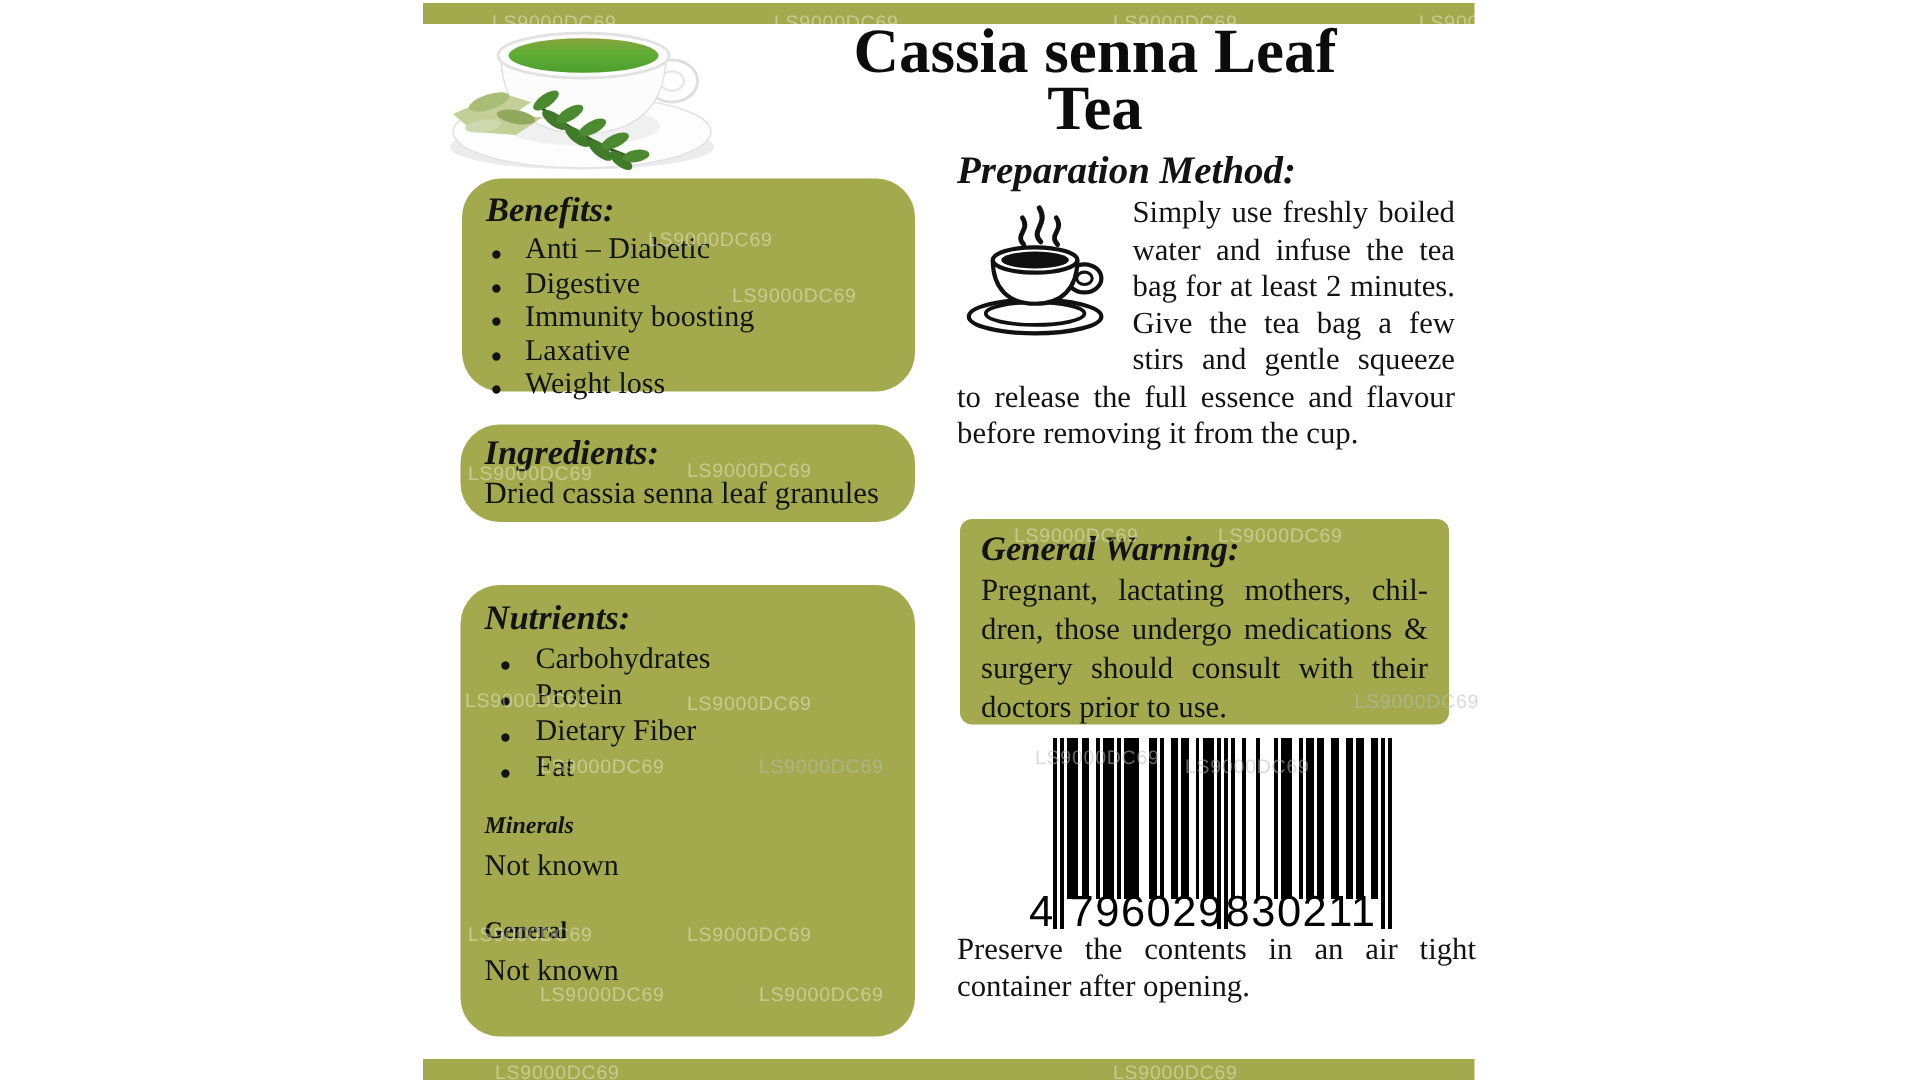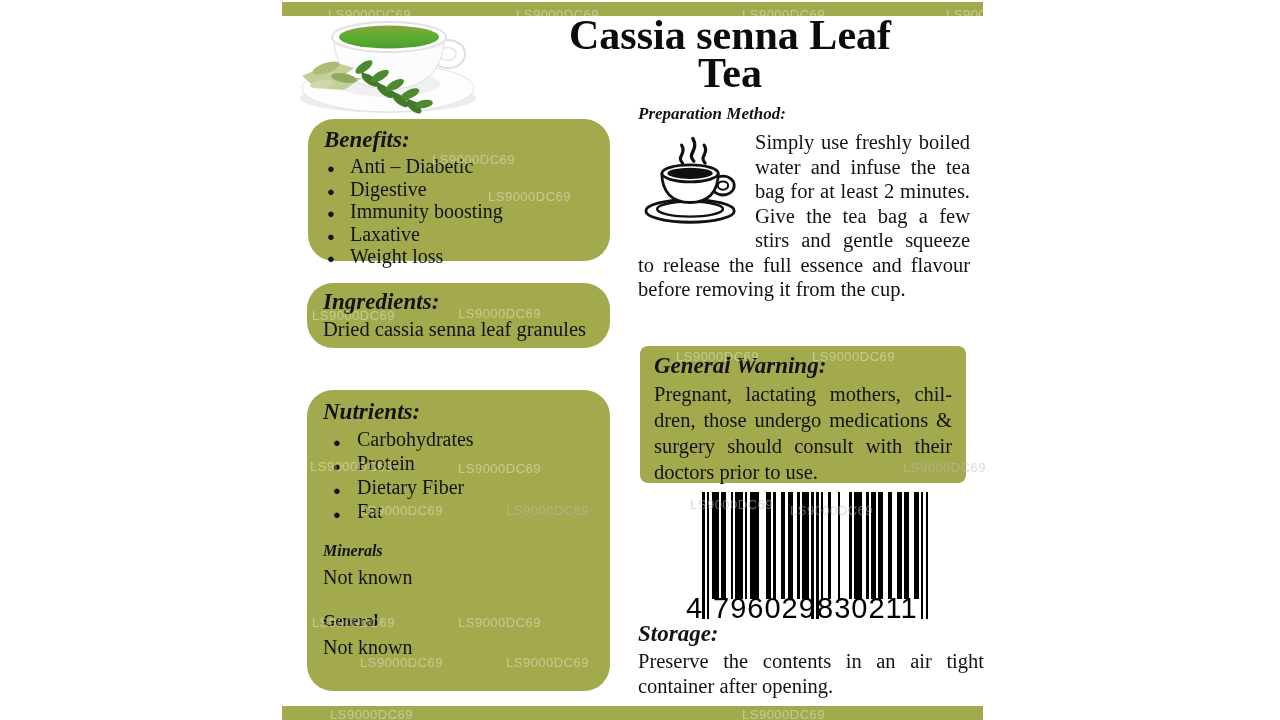--- a/index.html
+++ b/index.html
@@ -32,21 +32,21 @@
   .li{ position:relative; padding-left:26px; font-size:20px; line-height:22.5px; }
   .li::before{ content:"●"; position:absolute; left:3px; top:3px; font-size:13px; }
   #nutrients-box .li{ padding-left:34px; line-height:24px; }
   #nutrients-box .li::before{ left:10px; top:4px; }
   .body-text{ font-size:20.5px; line-height:24.5px; text-align:justify; }
   .sub-head{ font-size:16px; font-weight:bold; font-style:italic; margin-top:15px; line-height:25px; }
   .sub-head.upright{ font-style:normal; margin-top:19px; }
   .sub-val{ font-size:20px; line-height:24px; margin-top:2px; }
 
   #prep-section{ position:absolute; left:638px; top:101px; width:332px; }
-  #prep-section .head{ font-size:17px; margin-bottom:3px; }
+  #prep-section .head{ font-size:26px; margin-bottom:3px; }
   #prep-icon-wrap{ float:left; width:108px; height:118px; margin:2px 9px 2px 0; }
   #prep-icon-wrap svg{ width:106px; height:94px; }
 
   #warning-box{ left:640px; top:346px; width:326px; height:137px; padding:7px 14px 0 14px; border-radius:8px; }
   #warning-box .body-text{ font-size:20.5px; line-height:26px; }
 
   #barcode{ position:absolute; left:686px; top:492px; width:246px; height:136px; }
   #bc-svg{ position:absolute; left:16px; top:0; }
   .bc-digit{
     position:absolute; top:100px; font-family:"Liberation Sans", sans-serif;
@@ -220,21 +220,20 @@
       <rect x="214.11" y="0" width="2.50" height="107" fill="#000"></rect>
       <rect x="218.86" y="0" width="2.50" height="127" fill="#000"></rect>
       <rect x="223.62" y="0" width="2.50" height="127" fill="#000"></rect>
     </svg>
   <span class="bc-digit" id="bc-lead">4</span>
   <span class="bc-digit" id="bc-left">796029</span>
   <span class="bc-digit" id="bc-right">830211</span>
 </div>
 
 <div id="storage-section">
-  <div class="head">Storage:</div>
   <div class="body-text">Preserve the contents in an air tight container after opening.</div>
 </div>
 
 <span class="wm light" style="left:328px;top:7px">LS9000DC69</span>
 <span class="wm light" style="left:516px;top:7px">LS9000DC69</span>
 <span class="wm light" style="left:742px;top:7px">LS9000DC69</span>
 <span class="wm light" style="left:946px;top:7px">LS9000DC69</span>
 <span class="wm light" style="left:432px;top:152px">LS9000DC69</span>
 <span class="wm light" style="left:488px;top:189px">LS9000DC69</span>
 <span class="wm light" style="left:312px;top:308px">LS9000DC69</span>

